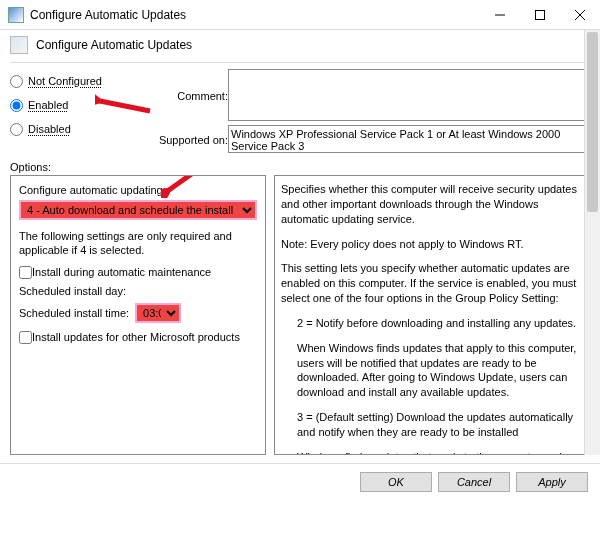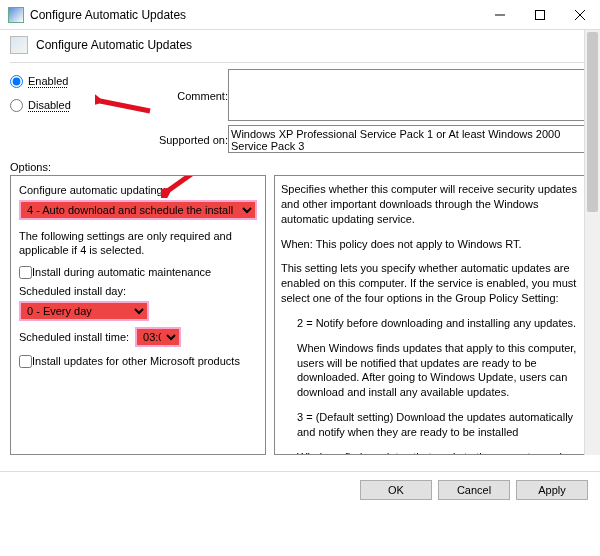--- a/index.html
+++ b/index.html
@@ -36,21 +36,21 @@
 .opts select { width: 100%; border: 2px solid #f9a8d4; background: #ef4444; padding: 1px 2px; font-size: 11px; }
 .opts .note { margin: 10px 0 8px; line-height: 1.25; }
 .chkrow { display: flex; align-items: center; margin: 4px 0; }
 .chkrow input { margin: 0; width: 13px; height: 13px; }
 .selrow { display: flex; align-items: center; gap: 6px; margin: 3px 0; }
 .selrow select { width: 130px; }
 .selrow.time select { width: 46px; }
 .help { flex: 1; border: 1px solid #888; padding: 6px; overflow-y: scroll; line-height: 1.35; }
 .help p { margin: 0 0 10px; }
 .help .indent { padding-left: 16px; }
-.footer { display: flex; justify-content: flex-end; gap: 6px; padding: 8px 12px; border-top: 1px solid #ddd; margin-top: 16px; }
+.footer { display: flex; justify-content: flex-end; gap: 6px; padding: 8px 12px; border-top: 1px solid #ddd; margin-top: 8px; font-style: italic; }
 .footer .btn { min-width: 72px; }
 .rightscroll { position: absolute; right: 0; top: 0; bottom: 0; width: 16px; background: #f0f0f0; border-left: 1px solid #ddd; }
 .rightscroll .thumb { position: absolute; left: 2px; right: 2px; top: 2px; height: 180px; background: #c8c8c8; border-radius: 2px; }
 .mainwrap { position: relative; }
 </style>
 </head>
 <body>
 
 <div class="titlebar">
   <div class="icon"></div>
@@ -75,20 +75,24 @@
 
 <div class="mainwrap">
 <div class="header">
   <div class="hicon"></div>
   <div class="htitle">Configure Automatic Updates</div>
 </div>
 <div class="sep"></div>
 
 <div class="radios">
   <div class="radiocol">
+    <div class="radiorow">
+      <input type="radio" name="st" style="">
+      <label>Not Configured</label>
+    </div>
     <div class="radiorow">
       <input type="radio" name="st" checked="" style="">
       <label>Enabled</label>
     </div>
     <div class="radiorow">
       <input type="radio" name="st" style="">
       <label>Disabled</label>
     </div>
     <svg class="arrow1" width="60" height="24">
       <defs>
@@ -128,36 +132,33 @@
     <div class="lbl2">Configure automatic updating:</div>
     <select>
       <option>4 - Auto download and schedule the install</option>
     </select>
     <div class="note">The following settings are only required and applicable if 4 is selected.</div>
     <div class="chkrow">
       <input type="checkbox" style="">
       <label>Install during automatic maintenance</label>
     </div>
     <div class="lbl2" style="margin-top:6px">Scheduled install day:</div>
-    <div class="selrow">
-      <select><option>0 - Every day</option></select>
-    </div>
     <div class="selrow time" style="margin-top:6px">
       <span>Scheduled install time:</span>
       <select><option>03:00</option></select>
     </div>
     <div class="chkrow" style="margin-top:8px">
       <input type="checkbox" style="">
       <label>Install updates for other Microsoft products</label>
     </div>
   </div>
 
   <div class="help">
     <p>Specifies whether this computer will receive security updates and other important downloads through the Windows automatic updating service.</p>
-    <p>When: This policy does not apply to Windows RT.</p>
+    <p>Note: Every policy does not apply to Windows RT.</p>
     <p>This setting lets you specify whether automatic updates are enabled on this computer. If the service is enabled, you must select one of the four options in the Group Policy Setting:</p>
     <p class="indent">2 = Notify before downloading and installing any updates.</p>
     <p class="indent">When Windows finds updates that apply to this computer, users will be notified that updates are ready to be downloaded. After going to Windows Update, users can download and install any available updates.</p>
     <p class="indent">3 = (Default setting) Download the updates automatically and notify when they are ready to be installed</p>
     <p class="indent">Windows finds updates that apply to the computer and</p>
   </div>
 </div>
 
 <div class="rightscroll">
       <div class="thumb"></div>

